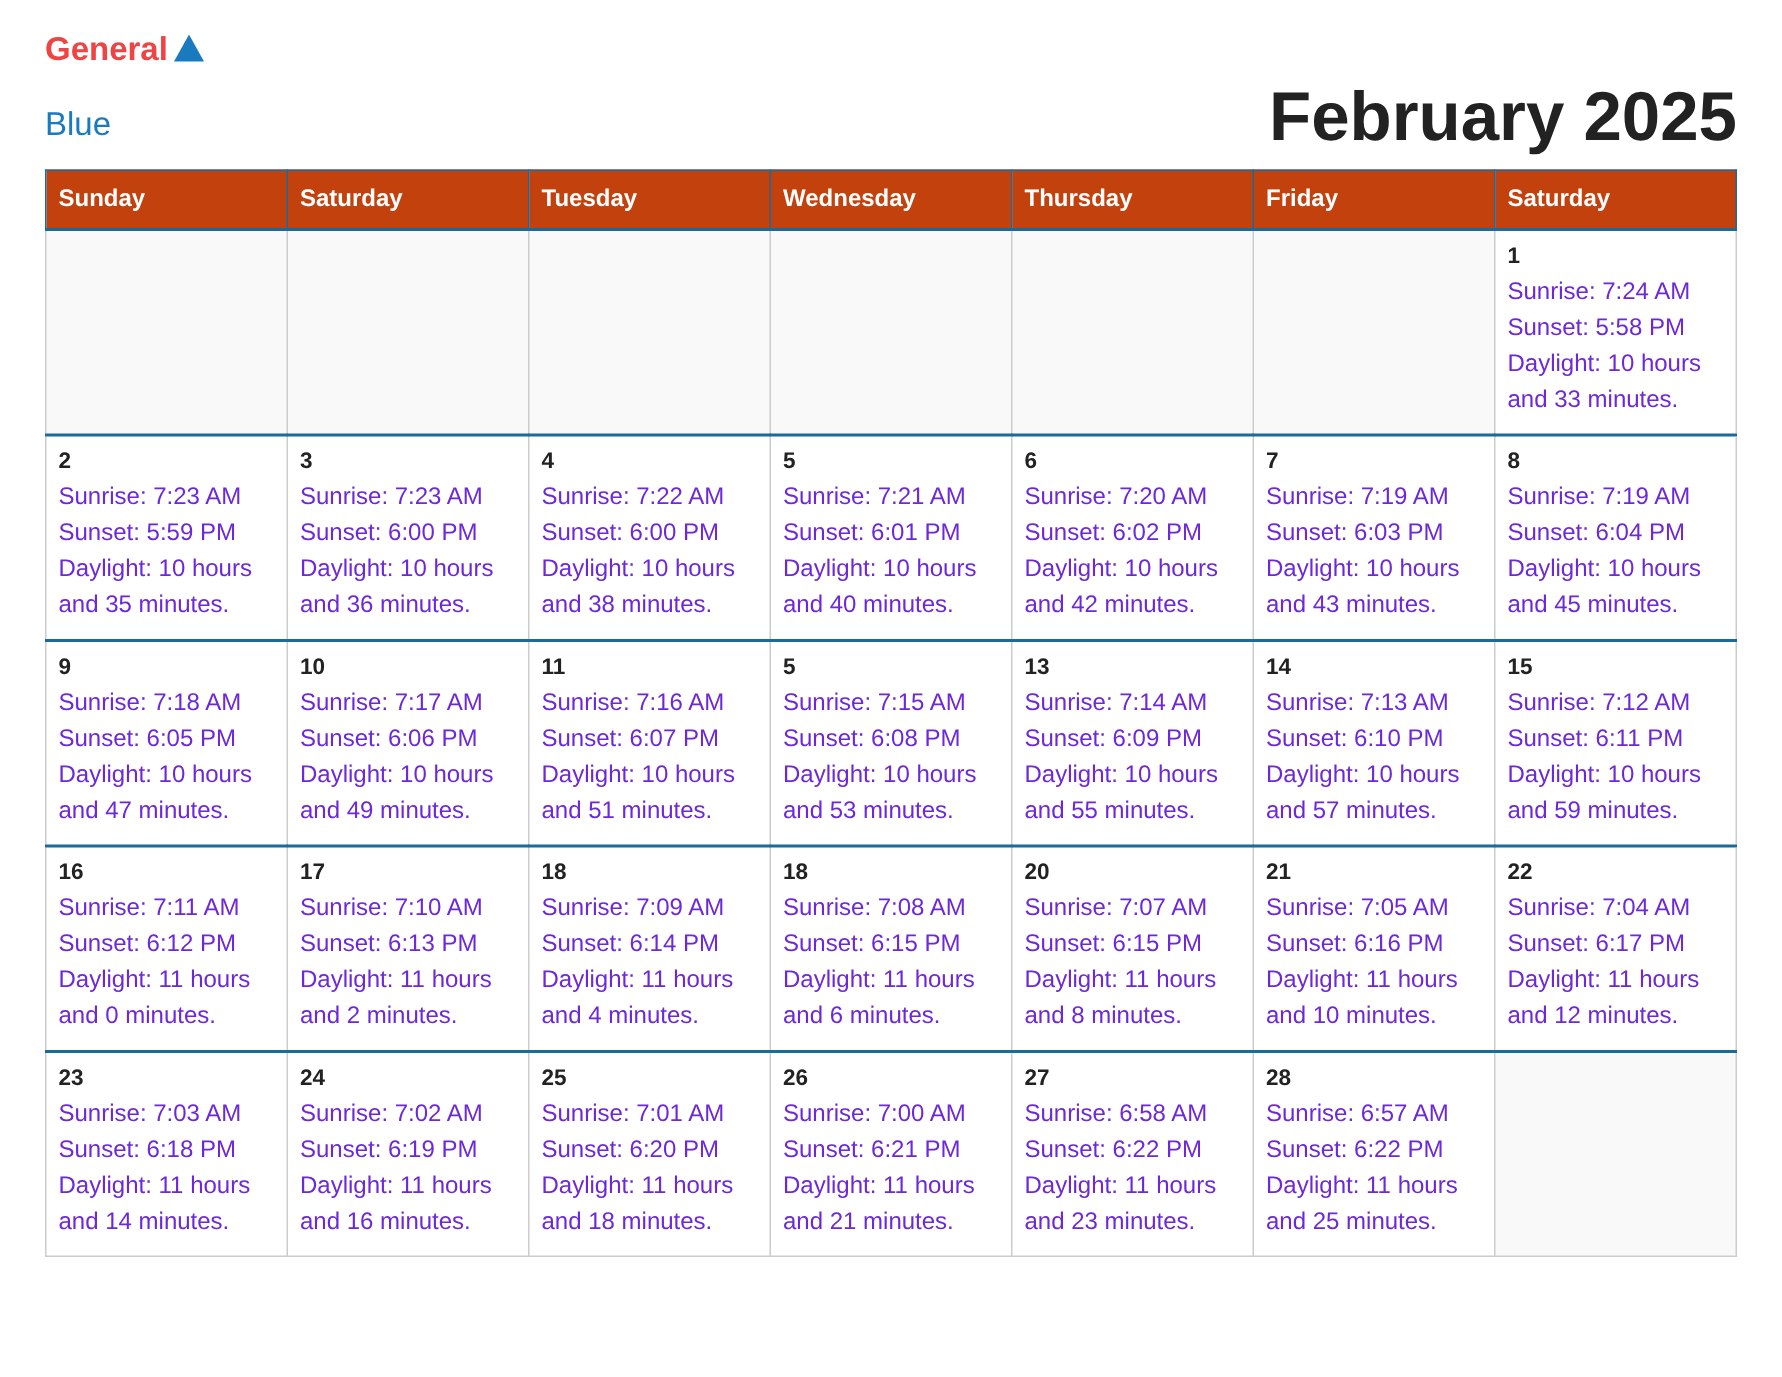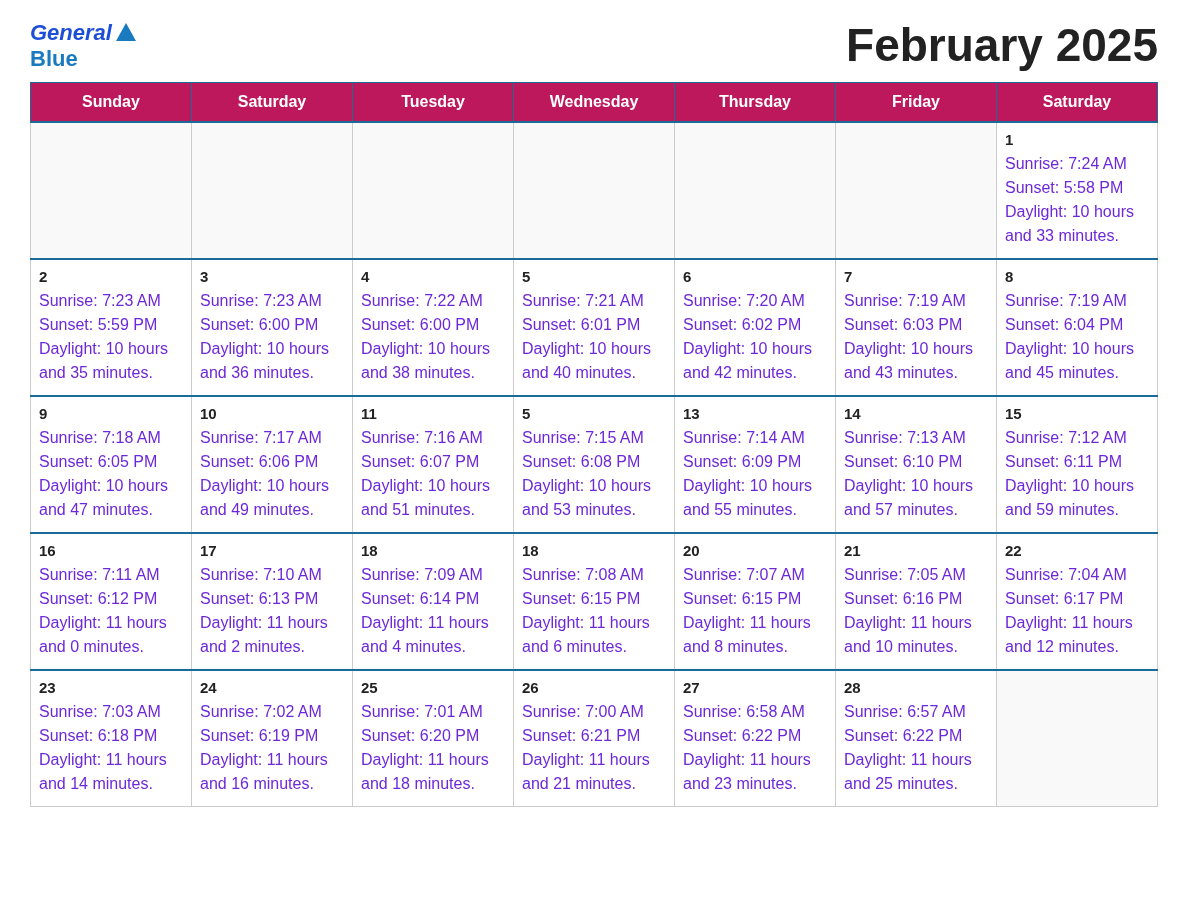--- a/index.html
+++ b/index.html
@@ -17,66 +17,67 @@
       margin-bottom: 10px;
     }
     .logo {
       display: flex;
       flex-direction: column;
       align-items: flex-start;
     }
     .logo-general {
       font-size: 22px;
       font-weight: bold;
-      color: #1d4ed8;
+      color: #ef4444;
       display: flex;
       align-items: center;
-      font-style: italic;
     }
     .logo-triangle {
       width: 0;
       height: 0;
       border-left: 10px solid transparent;
       border-right: 10px solid transparent;
       border-bottom: 18px solid #1a7abf;
       display: inline-block;
       margin-left: 4px;
       margin-top: -2px;
     }
     .logo-blue {
       font-size: 22px;
-      font-weight: bold;
+      font-weight: normal;
       color: #1a7abf;
+      margin-top: 24px;
     }
     .title-section {
       text-align: center;
+      margin-top: 32px;
     }
     .month-title {
       font-size: 46px;
       font-weight: bold;
       color: #222;
       line-height: 1.1;
     }
     .location {
       font-size: 18px;
       color: #444;
       margin-top: 4px;
     }
     .calendar {
       width: 100%;
       border-collapse: collapse;
       margin-top: 10px;
     }
     .calendar thead th {
-      background-color: #be185d;
+      background-color: #c2410c;
       color: #fff;
       font-size: 16px;
       font-weight: bold;
       padding: 10px 8px;
-      text-align: center;
+      text-align: left;
       border: 1px solid #1a6a9a;
     }
     .calendar tbody td {
       vertical-align: top;
       padding: 8px 8px 10px 8px;
       border: 1px solid #ccc;
       width: 14.28%;
       font-size: 12.5px;
       color: #333;
       min-height: 100px;

